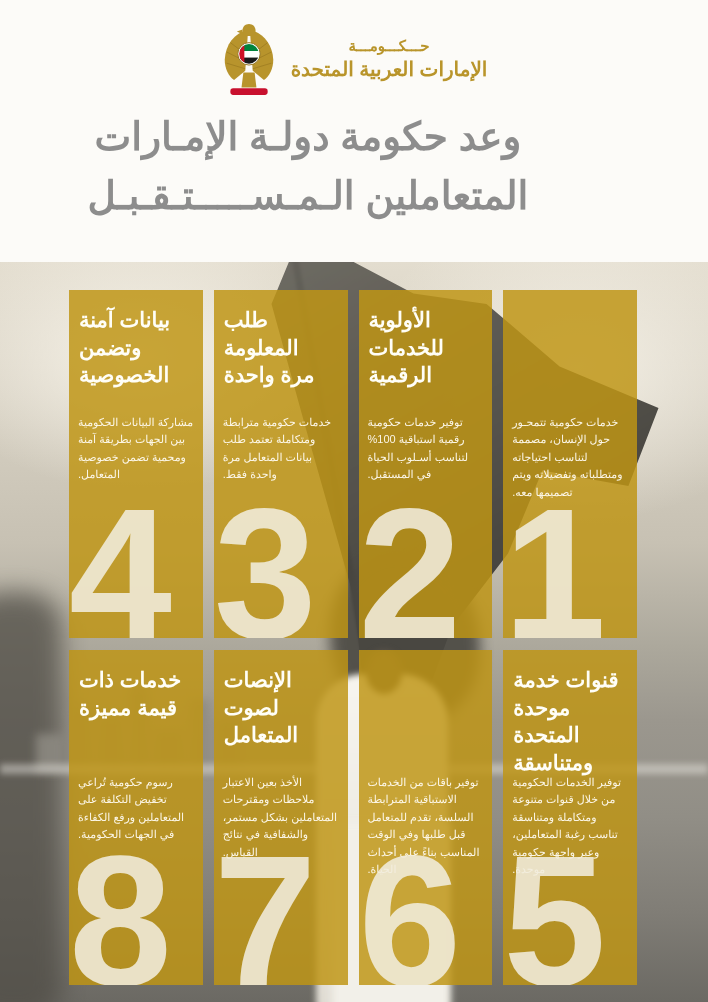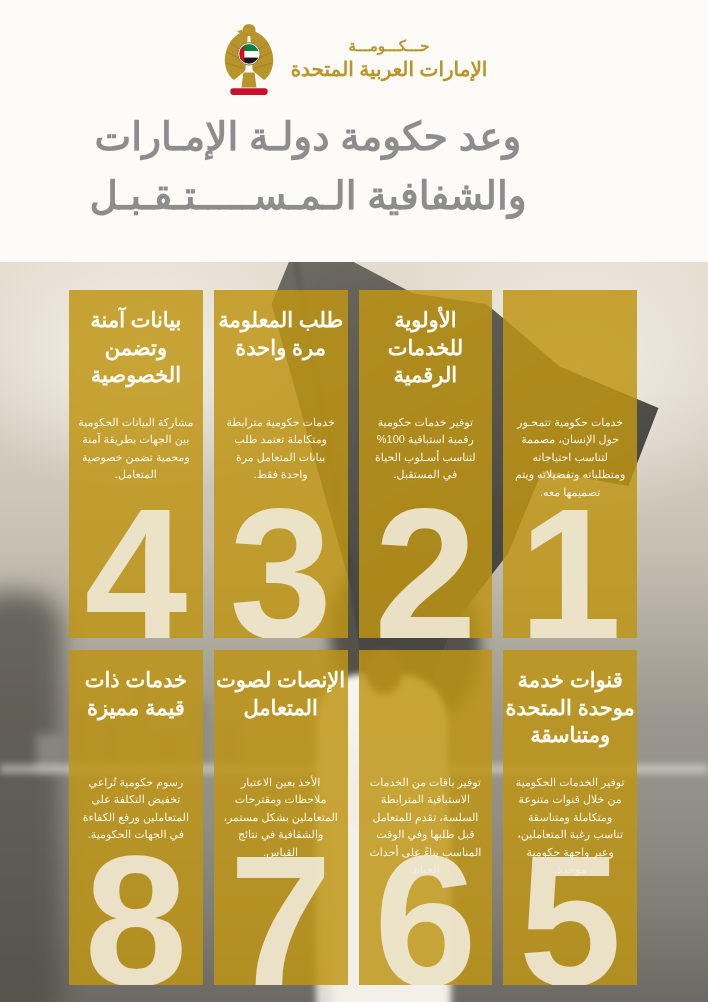--- a/index.html
+++ b/index.html
@@ -47,21 +47,21 @@
   .photo .skyline i{display:block;background:#8E8B83;}
   .photo .left-dark{position:absolute;left:-34px;top:330px;width:96px;height:430px;
     background:#4F4C45;filter:blur(12px);opacity:.75;border-radius:36px;}
   .photo .horizon{position:absolute;left:0;top:502px;width:708px;height:10px;
     background:rgba(240,238,230,.45);filter:blur(3px);}
   
   .cards{position:absolute;left:69px;top:290px;width:568px;height:695px;z-index:2;
     display:grid;grid-template-columns:repeat(4,1fr);grid-template-rows:348px 335px;
     column-gap:11px;row-gap:12px;direction:rtl;}
   .card{position:relative;overflow:hidden;background:rgba(191,149,20,.84);
-    color:#FFFEF7;text-align:center;padding:16px 1px 0;}
+    color:#FFFEF7;text-align:left;padding:16px 10px 0;}
   .card-title{margin:0;font-size:21px;font-weight:bold;line-height:1.32;}
   .card-body{position:absolute;top:124px;left:9px;right:9px;margin:0;
     font-size:11px;line-height:1.58;color:rgba(255,251,240,.95);}
   .card-number{position:absolute;bottom:-29px;left:0;right:0;line-height:1;
     font-size:185px;font-weight:bold;color:var(--number-cream,#F2EDDD);opacity:.88;}
 </style>
 </head>
 <body>
 
 <div class="poster">
@@ -114,21 +114,21 @@
         </g>
         <rect x="10" y="71" width="40" height="7" rx="3" fill="#C8102E"></rect>
       </svg>
       <div class="logo-text">
         <div class="logo-gov">حـــكـــومـــة</div>
         <div class="logo-country">الإمارات العربية المتحدة</div>
       </div>
     </div>
     <h1 class="title">
       <span>وعد حكومة دولـة الإمـارات</span><br>
-      <span>والشفافية الـمـســـــتـقـبـل</span>
+      <span>المتعاملين الـمـســـــتـقـبـل</span>
     </h1>
   </header>
 
   <div class="cards">
 
     <article class="card">
       <p class="card-body">خدمات حكومية تتمحـور حول الإنسان، مصممة لتناسب احتياجاته ومتطلباته وتفضيلاته ويتم تصميمها معه.</p>
       <div class="card-number">1</div>
     </article>
 

